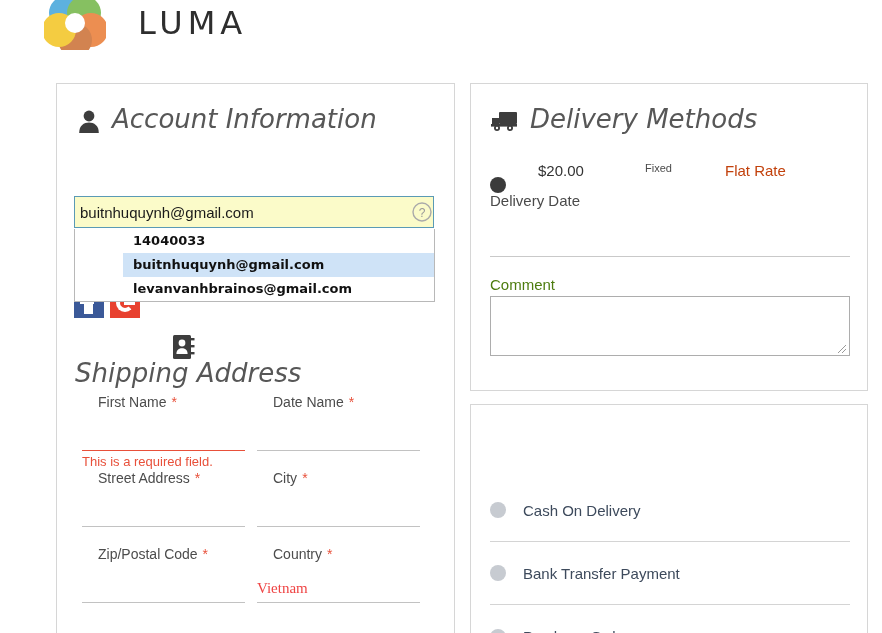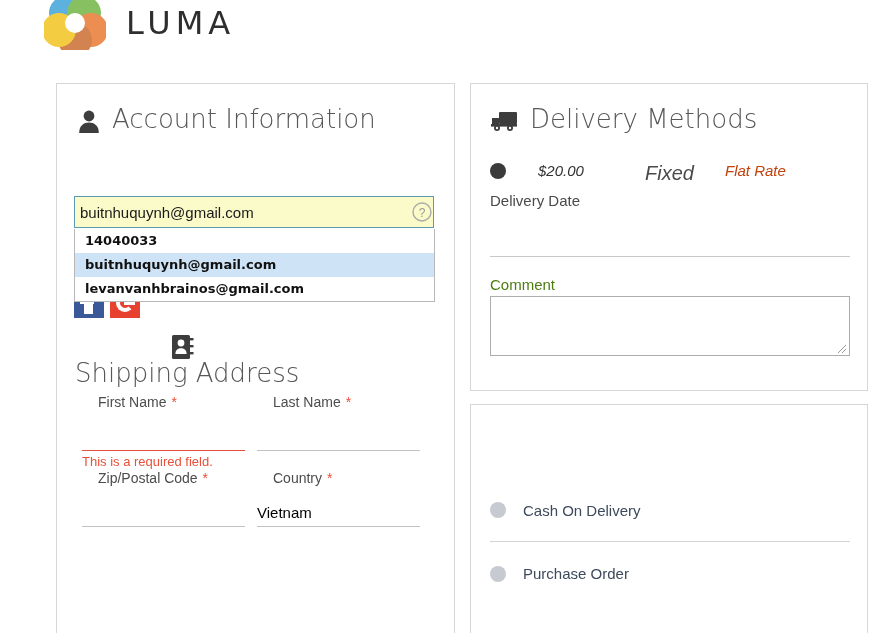--- a/index.html
+++ b/index.html
@@ -10,42 +10,42 @@
     font-family: "Liberation Sans", sans-serif;
     overflow: hidden;
   }
   .page { position: relative; width: 882px; height: 633px; background: #fff; }
 
   
   .header { position: absolute; left: 0; top: 0; width: 882px; height: 62px; }
   .logo-wrap { position: absolute; left: 44px; top: -4px; width: 250px; height: 58px; }
   .logo-mark { position: absolute; left: 0; top: 0; width: 62px; height: 54px; }
   .logo-word {
-    position: absolute; left: 82px; top: 8px;
+    position: absolute; left: 94px; top: 8px;
     font-size: 32px; letter-spacing: 5px; color: #2e2e2e;
     font-family: "DejaVu Sans", sans-serif; font-weight: 400;
   }
 
   
   .panel {
     position: absolute; background: #fff;
     border: 1px solid #d6d6d6;
   }
   #panel-account { left: 56px; top: 83px; width: 399px; height: 570px; }
   #panel-shipping { left: 470px; top: 83px; width: 398px; height: 308px; }
   #panel-payment  { left: 470px; top: 404px; width: 398px; height: 249px; }
 
   .panel-title {
     display: flex; align-items: center;
     font-size: 26px; color: #575757; font-weight: 300;
     font-family: "DejaVu Sans", sans-serif;
     letter-spacing: 0px;
   }
   .panel-title .ico { margin-right: 10px; display: block; }
-  .panel-title .ttl { line-height: 1; padding-bottom: 3px; }
+  .panel-title .ttl { line-height: 1; padding-bottom: 3px; font-style: italic; }
 
   
   #acct-head { position: absolute; left: 19px; top: 22px; }
   .field-label {
     font-size: 14px; color: #4c4c4c;
     font-family: "Liberation Sans", sans-serif;
     margin-left: 16px;
   }
   .req { color: #e8503a; margin-left: 5px; font-size: 14px; }
 
@@ -59,20 +59,21 @@
     outline: none; border-radius: 0;
   }
   .email-help {
     position: absolute; left: 412px; top: 202px; width: 20px; height: 20px;
   }
 
   .ac-list {
     position: absolute; left: 74px; top: 229px; width: 361px;
     background: #fff; border: 1px solid #b8b8b8; border-top: none;
     z-index: 30;
+    padding-left: 48px;
   }
   .ac-item {
     height: 24px; line-height: 24px; padding-left: 10px;
     font-size: 13px; font-weight: bold; color: #111;
     font-family: "DejaVu Sans", sans-serif;
     white-space: nowrap; overflow: hidden;
   }
   .ac-item.sel { background: #cfe3f7; }
 
   .social-row { position: absolute; left: 74px; top: 288px; display: flex; gap: 6px; z-index: 5; }
@@ -97,44 +98,44 @@
   .fgrid { position: absolute; left: 26px; top: 305px; width: 350px; }
   .frow { display: flex; }
   .fcell { width: 177px; padding-right: 15px; position: relative; height: 76px; }
   .fcell .lbl { display: block; padding-top: 6px; }
   .fcell .und {
     position: absolute; left: 0; top: 62px; width: 163px;
     border-bottom: 1px solid #c2c2c2; height: 0;
   }
   .fcell .und.err { border-bottom-color: #e8503a; }
   .fcell .val {
-    position: absolute; left: 0; top: 40px; font-size: 15px; color: #000000;
-    font-family: Liberation Sans, sans-serif;
+    position: absolute; left: 0; top: 40px; font-size: 15px; color: #ef4444;
+    font-family: Liberation Serif, serif;
   }
   .err-msg {
     position: absolute; left: 0; top: 66px; font-size: 13px; color: #e8503a;
     white-space: nowrap; font-family: "Liberation Sans", sans-serif;
   }
 
   
   #ship-head { position: absolute; left: 19px; top: 22px; }
   .ship-row {
     position: absolute; left: 19px; top: 78px; width: 360px; height: 44px;
-    display: flex; align-items: flex-start; font-style: italic;
+    display: flex; align-items: center;
   }
   .radio-on {
     width: 16px; height: 16px; border-radius: 50%; background: #3b3b3b;
     margin-top: 1px; flex: 0 0 auto;
   }
   .radio-off {
     width: 16px; height: 16px; border-radius: 50%; background: #c7cbd1;
     flex: 0 0 auto;
   }
   .ship-price { position: absolute; left: 48px; top: 0; font-size: 15px; color: #333; }
-  .ship-fixed { position: absolute; left: 155px; top: 0; font-size: 20px; color: #4a4a4a; }
+  .ship-fixed { position: absolute; left: 155px; top: 0; font-size: 11px; color: #4a4a4a; }
   .ship-carrier { position: absolute; left: 235px; top: 0; font-size: 15px; color: #c2410c; }
 
   #delivery-label { position: absolute; left: 19px; top: 108px; font-size: 15px; color: #4a4a4a; }
   .hr-ship {
     position: absolute; left: 19px; top: 172px; width: 360px;
     border-bottom: 1px solid #c9c9c9; height: 0;
   }
   #comment-label { position: absolute; left: 19px; top: 192px; font-size: 15px; color: #4d7c0f; }
   .comment-box {
     position: absolute; left: 19px; top: 212px; width: 360px; height: 60px;
@@ -241,26 +242,38 @@
 
   <div class="fgrid" style="left:82px; top:388px;">
     <div class="frow">
       <div class="fcell">
         <span class="lbl field-label"><span>First Name</span><span class="req">*</span></span>
         <span class="val"></span>
         <span class="und err"></span>
         <span class="err-msg">This is a required field.</span>
       </div>
       <div class="fcell">
-        <span class="lbl field-label"><span>Last Name</span><span class="req">*</span></span>
-        <span class="val"></span>
-        <span class="und"></span>
-      </div>
-    </div>
-
+        <span class="lbl field-label"><span>Date Name</span><span class="req">*</span></span>
+        <span class="val"></span>
+        <span class="und"></span>
+      </div>
+    </div>
+
+    <div class="frow">
+      <div class="fcell">
+        <span class="lbl field-label"><span>Street Address</span><span class="req">*</span></span>
+        <span class="val"></span>
+        <span class="und"></span>
+      </div>
+      <div class="fcell">
+        <span class="lbl field-label"><span>City</span><span class="req">*</span></span>
+        <span class="val"></span>
+        <span class="und"></span>
+      </div>
+    </div>
 
     <div class="frow">
       <div class="fcell">
         <span class="lbl field-label"><span>Zip/Postal Code</span><span class="req">*</span></span>
         <span class="val"></span>
         <span class="und"></span>
       </div>
       <div class="fcell">
         <span class="lbl field-label"><span>Country</span><span class="req">*</span></span>
         <span class="val">Vietnam</span>
@@ -310,18 +323,22 @@
   <div class="panel" id="panel-payment">
 
 
     <div class="pay-list">
       <div class="pay-item">
         <span class="radio-off"></span>
         <span class="plabel">Cash On Delivery</span>
       </div>
       <div class="pay-item">
         <span class="radio-off"></span>
+        <span class="plabel">Bank Transfer Payment</span>
+      </div>
+      <div class="pay-item">
+        <span class="radio-off"></span>
         <span class="plabel">Purchase Order</span>
       </div>
     </div>
   </div>
 
 </div>
 
 </body></html>

